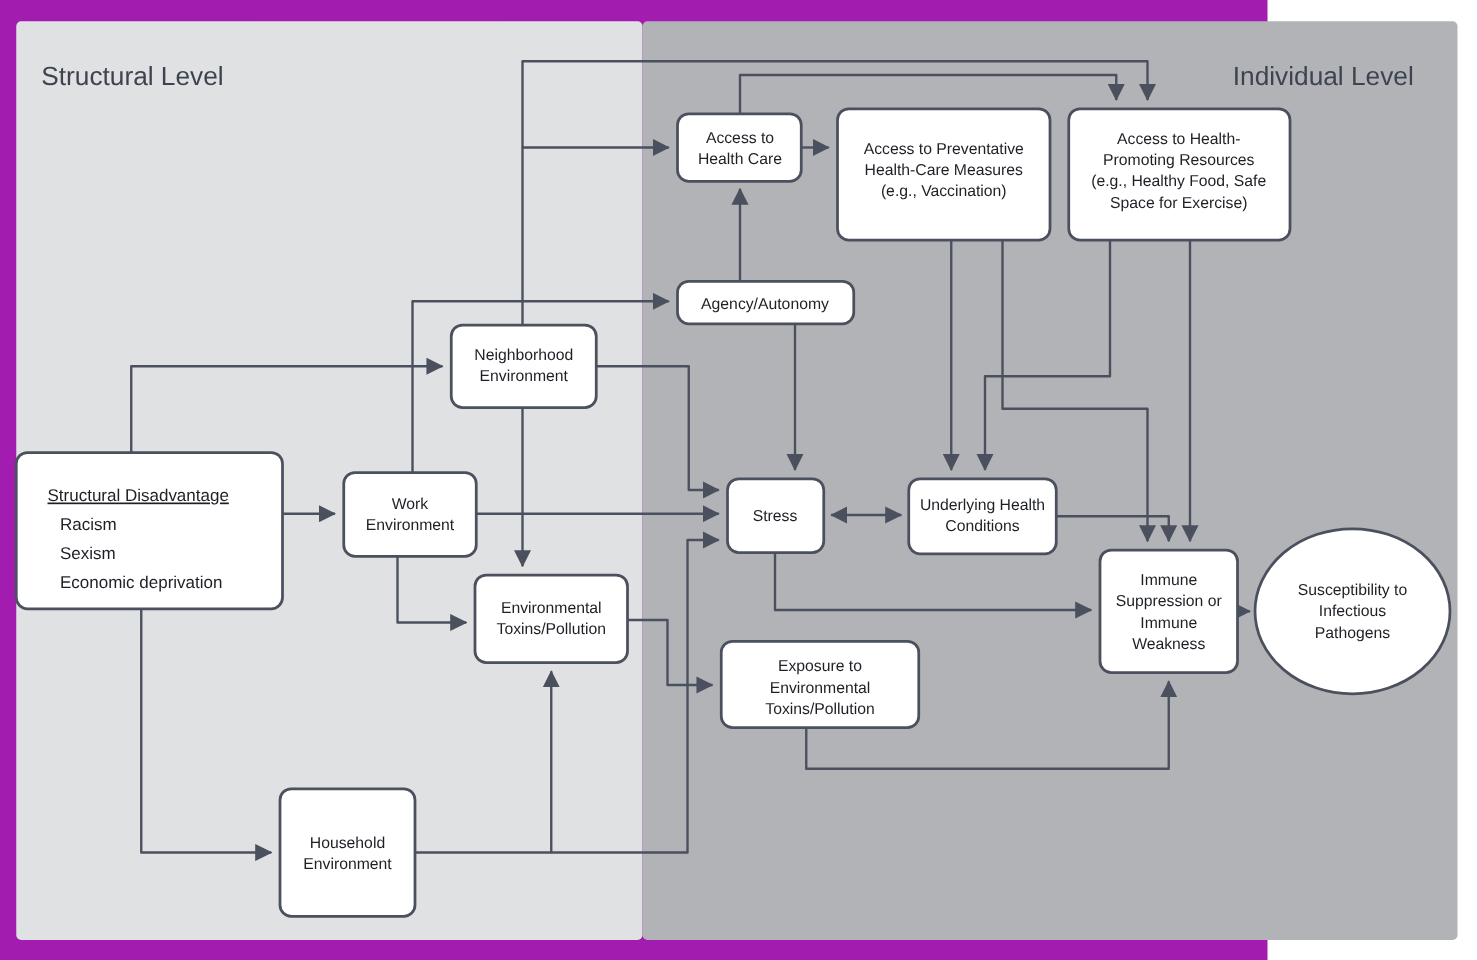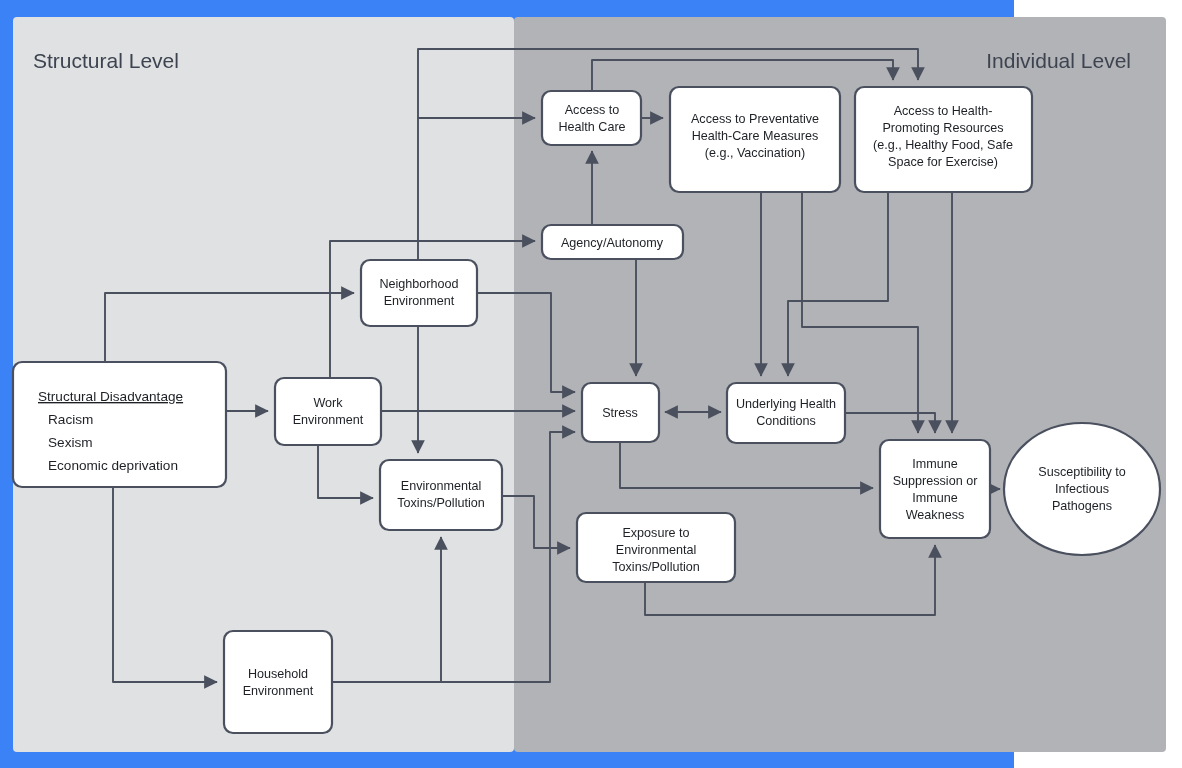--- a/index.html
+++ b/index.html
@@ -1,19 +1,19 @@
 <!DOCTYPE html>
 <html><head>
 <meta charset="utf-8">
 <title>Conceptual Pathway Diagram</title>
 <style>
   html,body{margin:0;padding:0;background:#ffffff;}
   body{width:1182px;height:768px;overflow:hidden;
        font-family:"Liberation Sans","DejaVu Sans",sans-serif;}
-  #stage{position:relative;width:1014px;height:768px;background:#3b82f6;}
+  #stage{position:relative;width:1014px;height:768px;background:#a21caf;}
   svg#canvas{position:absolute;left:0;top:0;width:1182px;height:768px;}
   .panel-label{font-size:21px;fill:#3d4450;}
   .node-rect{fill:#ffffff;stroke:#4a505e;stroke-width:2.2;}
   .node-ellipse{fill:#ffffff;stroke:#4a505e;stroke-width:2.2;}
   .node-text{font-size:12.6px;fill:#1d2025;text-anchor:middle;
              font-family:"Liberation Sans","DejaVu Sans",sans-serif;}
   .node-text-head{font-size:13.6px;fill:#1d2025;text-decoration:underline;}
   .node-text-left{font-size:13.6px;fill:#1d2025;text-anchor:start;}
   .edge{fill:none;stroke:#4a505e;stroke-width:1.9;stroke-linejoin:round;
         stroke-linecap:butt;}

